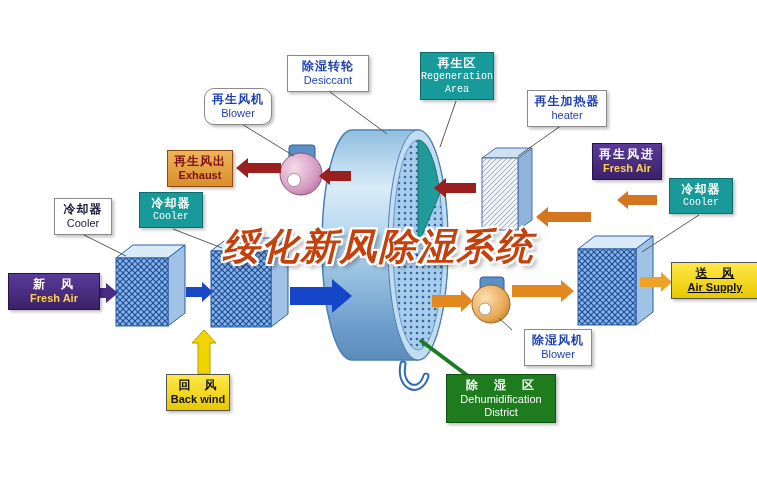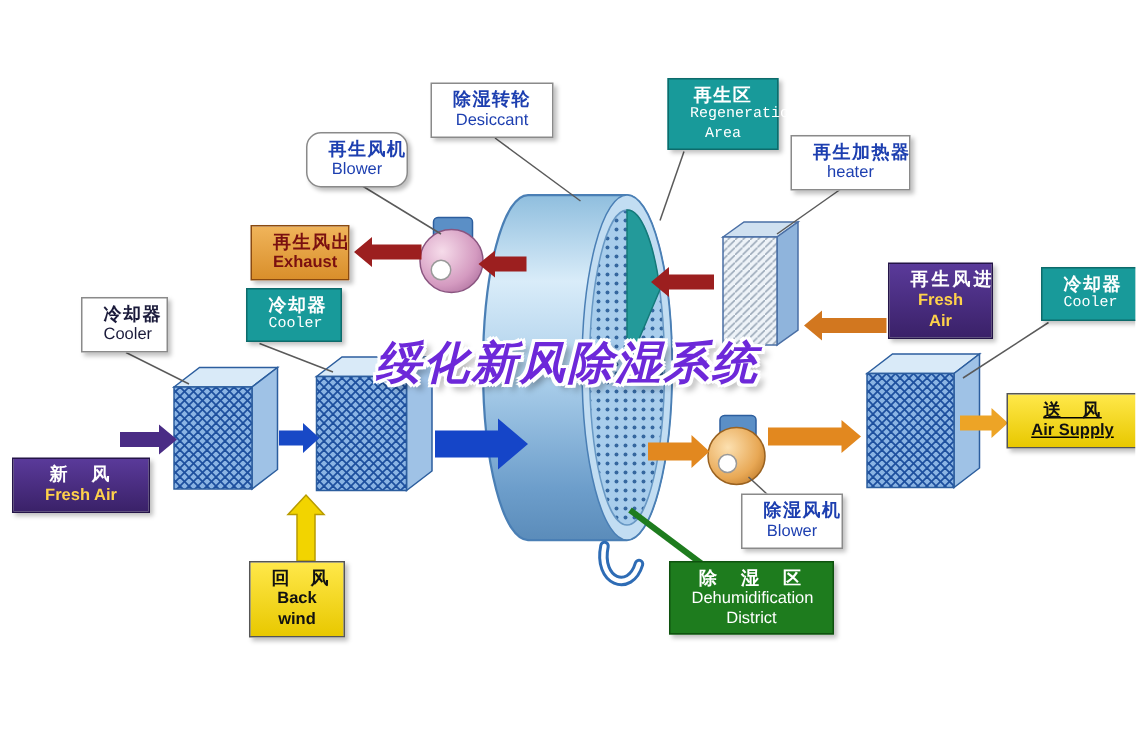--- a/index.html
+++ b/index.html
@@ -4,51 +4,51 @@
 <style>
   html,body { margin:0; padding:0; background:#fff; }
   .stage {
     position:relative; width:757px; height:488px; background:#ffffff;
     overflow:hidden; font-family:"Liberation Sans", sans-serif;
   }
   svg.layer { position:absolute; left:0; top:0; z-index:1; }
 
   .box {
     position:absolute; z-index:4; box-sizing:border-box; text-align:center;
-    padding:3px 14px; border:1px solid #8a8a8a; background:#fff; line-height:1.25;
+    padding:3px 0; border:1px solid #8a8a8a; background:#fff; line-height:1.25;
     box-shadow:2px 2px 3px rgba(0,0,0,0.25);
   }
   .box .zh { font-size:12px; font-weight:bold; white-space:nowrap; letter-spacing:1px; }
   .box .en { font-size:11px; }
 
   .t-blue-text .zh, .t-blue-text .en { color:#1d3fb0; }
   .t-dark-text .zh, .t-dark-text .en { color:#1a1a3a; }
 
-  .t-teal { background:#189a9a; border-color:#0d6b6b;margin-left:25px; }
+  .t-teal { background:#189a9a; border-color:#0d6b6b; }
   .t-teal .zh { color:#ffffff; }
   .t-teal .en { color:#ffffff; font-size:10px;font-family:Liberation Mono, monospace; }
 
-  .t-purple { background:linear-gradient(#5a3a9a,#3a2168); border-color:#241448;margin-top:32px; }
+  .t-purple { background:linear-gradient(#5a3a9a,#3a2168); border-color:#241448; }
   .t-purple .zh { color:#ffffff; letter-spacing:2px; }
   .t-purple .en { color:#ffd24a; font-weight:bold; }
 
   .t-yellow { background:linear-gradient(#ffe84a,#e8c800); border-color:#555; }
   .t-yellow .zh, .t-yellow .en { color:#111; font-weight:bold; }
 
   .t-orange { background:linear-gradient(#f0b45a,#d98f2b); border-color:#8a4a10; }
   .t-orange .zh, .t-orange .en { color:#7a1010; font-weight:bold; }
 
   .t-green { background:#1e7c1e; border-color:#0e520e; }
   .t-green .zh { color:#fff; letter-spacing:2px; }
   .t-green .en { color:#fff; font-size:11px; line-height:1.2; }
 
   .main-title {
     position:absolute; z-index:6; top:222px; left:50%; transform:translateX(-50%);
-    font-size:30px; font-weight:bold; font-style:italic; letter-spacing:2px;
-    color:#6d28d9; white-space:nowrap;
+    font-size:37px; font-weight:bold; font-style:italic; letter-spacing:2px;
+    color:#c2410c; white-space:nowrap;
     text-shadow:
       -2px -2px 0 #fff, 2px -2px 0 #fff, -2px 2px 0 #fff, 2px 2px 0 #fff,
       0 -2px 0 #fff, 0 2px 0 #fff, -2px 0 0 #fff, 2px 0 0 #fff,
       4px 4px 4px rgba(0,0,0,0.35);
     font-family: Liberation Serif, serif;
   }
 </style>
 </head>
 <body>
 
@@ -216,21 +216,21 @@
   <div class="box t-yellow" style="left:671px; top:262px; width:88px;text-decoration:underline;">
     <div class="zh">送　风</div>
     <div class="en">Air Supply</div>
   </div>
 
   <div class="box t-yellow" style="left:166px; top:374px; width:64px;">
     <div class="zh">回　风</div>
     <div class="en">Back wind</div>
   </div>
 
-  <div class="box t-blue-text" style="left:494px; top:329px; width:68px;">
+  <div class="box t-blue-text" style="left:524px; top:329px; width:68px;">
     <div class="zh">除湿风机</div>
     <div class="en">Blower</div>
   </div>
 
   <div class="box t-green" style="left:446px; top:374px; width:110px;">
     <div class="zh">除　湿　区</div>
     <div class="en">Dehumidification</div>
     <div class="en">District</div>
   </div>
 

